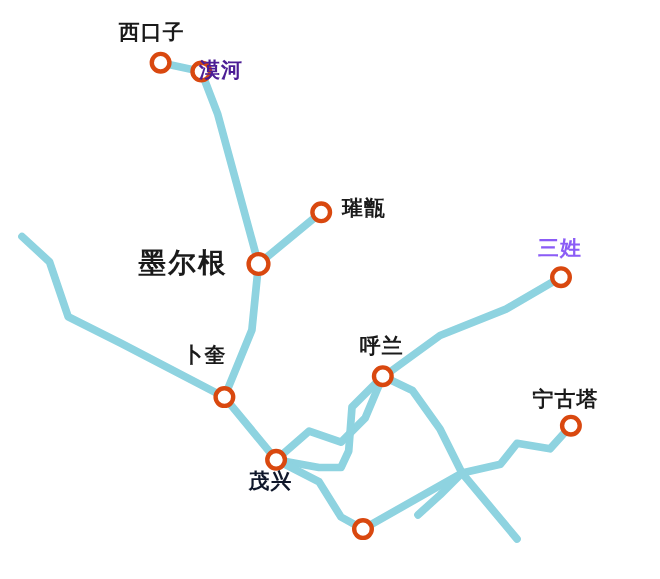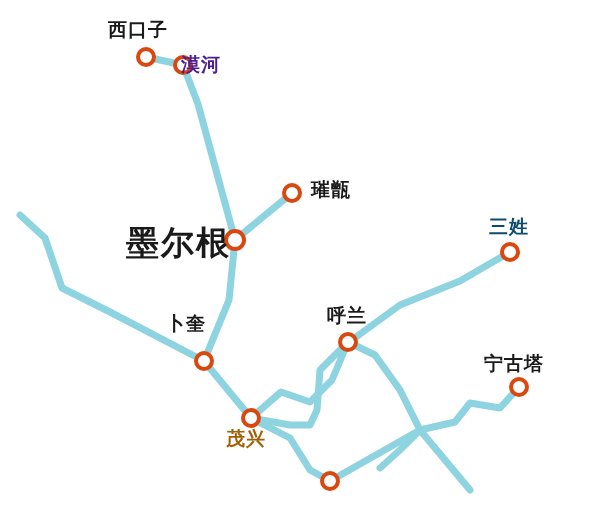--- a/index.html
+++ b/index.html
@@ -41,21 +41,21 @@
     font-family: "DejaVu Sans", "Liberation Sans", sans-serif;
     font-weight: bold;
     letter-spacing: 1px;
     line-height: 1;
     -webkit-font-smoothing: antialiased;
   }
   .label-normal {
     font-size: 19px;
   }
   .label-primary {
-    font-size: 33px;
+    font-size: 25px;
     letter-spacing: 2px;
   }
 </style>
 </head>
 <body>
 
 <div id="map-root" style="width: 600px; height: 526px; background: rgb(255, 255, 255);">
 
   <svg id="map-svg" viewBox="0 0 600 526" xmlns="http://www.w3.org/2000/svg" style="width: 600px; height: 526px;">
     <g id="routes-layer">
@@ -87,19 +87,19 @@
         <circle class="station-marker-outer" cx="330" cy="481" r="8" fill="#ffffff" stroke="#d9480f"></circle>
       </g>
   </svg>
 
   <div id="labels-layer">
       <div class="station-label label-normal" style="left: 108px; top: 20px; color: rgb(26, 26, 26);">西口子</div>
       <div class="station-label label-normal" style="left: 181px; top: 44px; color: #4c1d95; margin-top: 11px;">漠河</div>
       <div class="station-label label-normal" style="left: 311px; top: 180px; color: rgb(26, 26, 26); text-align: center;">璀甑</div>
       <div class="station-label label-primary" style="left: 126px; top: 226px; color: rgb(26, 26, 26);">墨尔根</div>
       <div class="station-label label-normal" style="left: 166px; top: 314px; color: rgb(26, 26, 26); text-align: center;">卜奎</div>
-      <div class="station-label label-normal" style="left: 226px; top: 429px; color: #a16207;">茂兴</div>
+      <div class="station-label label-normal" style="left: 226px; top: 429px; color: #0f172a;">茂兴</div>
       <div class="station-label label-normal" style="left: 327px; top: 306px; color: rgb(26, 26, 26);">呼兰</div>
-      <div class="station-label label-normal" style="left: 489px; top: 217px; color: #0c4a6e;">三姓</div>
+      <div class="station-label label-normal" style="left: 489px; top: 217px; color: #8b5cf6;">三姓</div>
       <div class="station-label label-normal" style="left: 484px; top: 354px; color: rgb(26, 26, 26);">宁古塔</div>
     </div>
 
 </div>
 
 </body></html>

